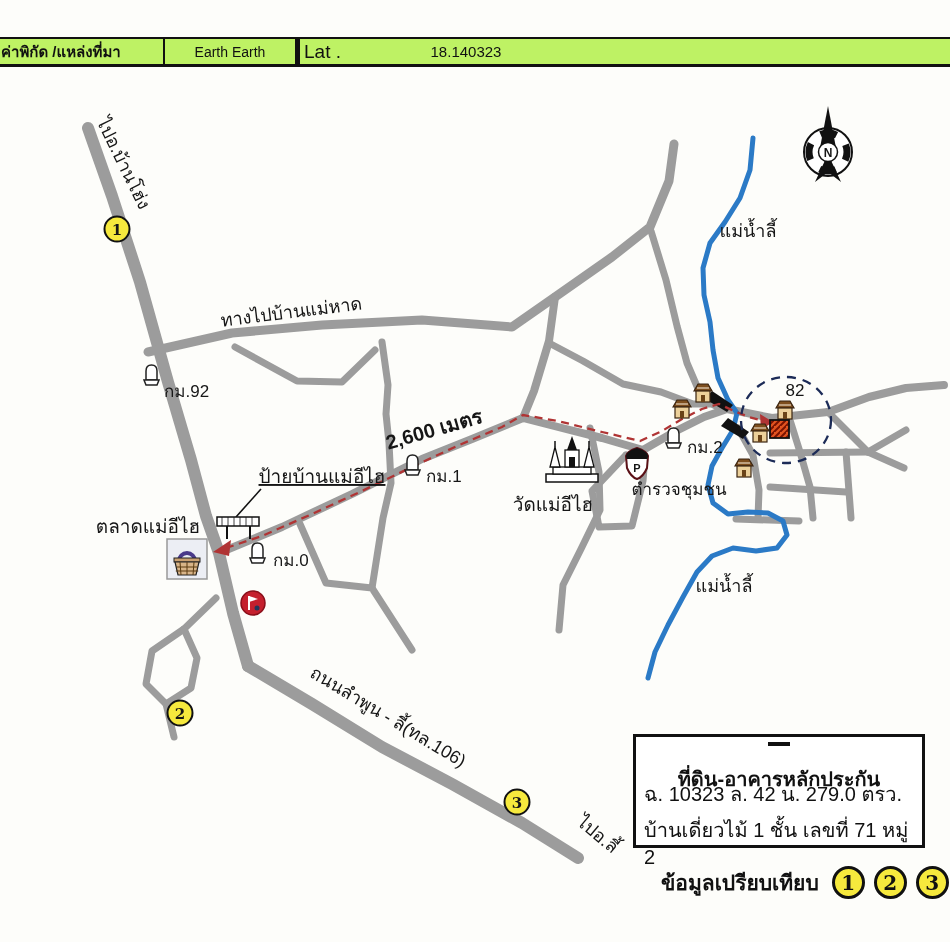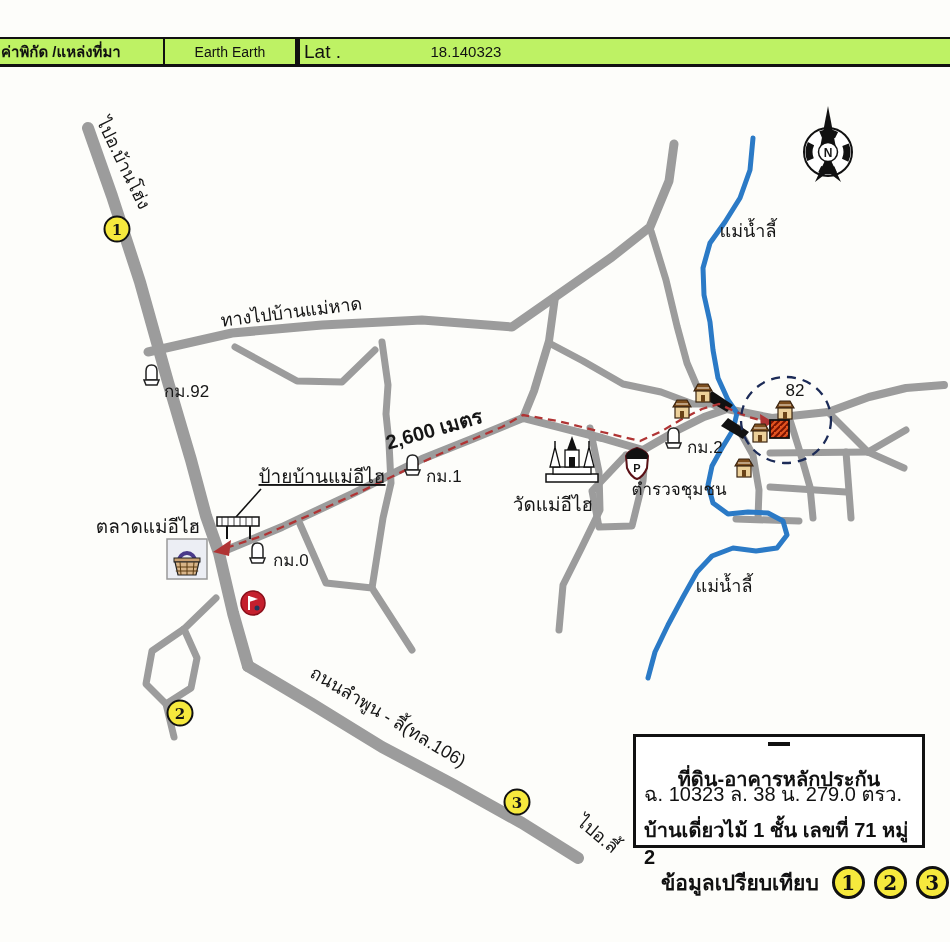--- a/index.html
+++ b/index.html
@@ -23,21 +23,21 @@
   .route{stroke:#b03434;fill:none;stroke-width:2.3;stroke-dasharray:8 5.5;}
   .thlbl{font-size:18px;}
   
   .legend{position:absolute;left:633px;top:734px;width:292px;height:114px;border:3px solid #111;
           background:#fff;z-index:3;box-sizing:border-box;padding:5px 8px;}
   .lrow1{display:flex;align-items:center;gap:17px;height:32px;flex-direction:column;}
   .swatch{width:22px;height:22px;border:2px solid #111;box-sizing:border-box;
           background:repeating-linear-gradient(135deg,#e2531f 0 3px,#7a1200 3px 5px);}
   .ltitle{font-size:20px;font-weight:bold;}
   .lrow2{font-size:20px;margin-top:4px;}
-  .lrow3{font-size:20px;font-weight:bold;margin-top:4px;}
+  .lrow3{font-size:20px;font-weight:normal;margin-top:4px;}
   .compare{position:absolute;left:633px;top:866px;display:flex;align-items:center;gap:9px;z-index:3;margin-left:28px;}
   .cmplbl{font-size:21px;font-weight:bold;margin-right:4px;}
   .ycirc{width:33px;height:33px;border:3px solid #111;border-radius:50%;background:#f6e93d;
          display:flex;align-items:center;justify-content:center;box-sizing:border-box;
          font-family:"DejaVu Serif",serif;font-weight:bold;font-size:20px;}
 </style>
 </head>
 <body>
 
 <div class="stage">
@@ -236,21 +236,21 @@
     <text class="thlbl" x="724" y="592" text-anchor="middle">แม่น้ำลี้</text>
     <text class="thlbl" x="385" y="722" text-anchor="middle" transform="rotate(31 385 722)">ถนนลำพูน - ลี้(ทล.106)</text>
     <text class="thlbl" x="594" y="839" text-anchor="middle" transform="rotate(40 594 839)">ไปอ.ลี้</text>
   </svg>
 
   <div class="legend">
     <div class="lrow1">
       <span class="swatch"></span>
       <span class="ltitle">ที่ดิน-อาคารหลักประกัน</span>
     </div>
-    <div class="lrow2">ฉ. 10323 ล. 38 น. 279.0 ตรว.</div>
+    <div class="lrow2">ฉ. 10323 ล. 42 น. 279.0 ตรว.</div>
     <div class="lrow3">บ้านเดี่ยวไม้ 1 ชั้น เลขที่ 71 หมู่ 2</div>
   </div>
 
   <div class="compare">
     <span class="cmplbl">ข้อมูลเปรียบเทียบ</span>
     <span class="ycirc">1</span>
     <span class="ycirc">2</span>
     <span class="ycirc">3</span>
   </div>
 

